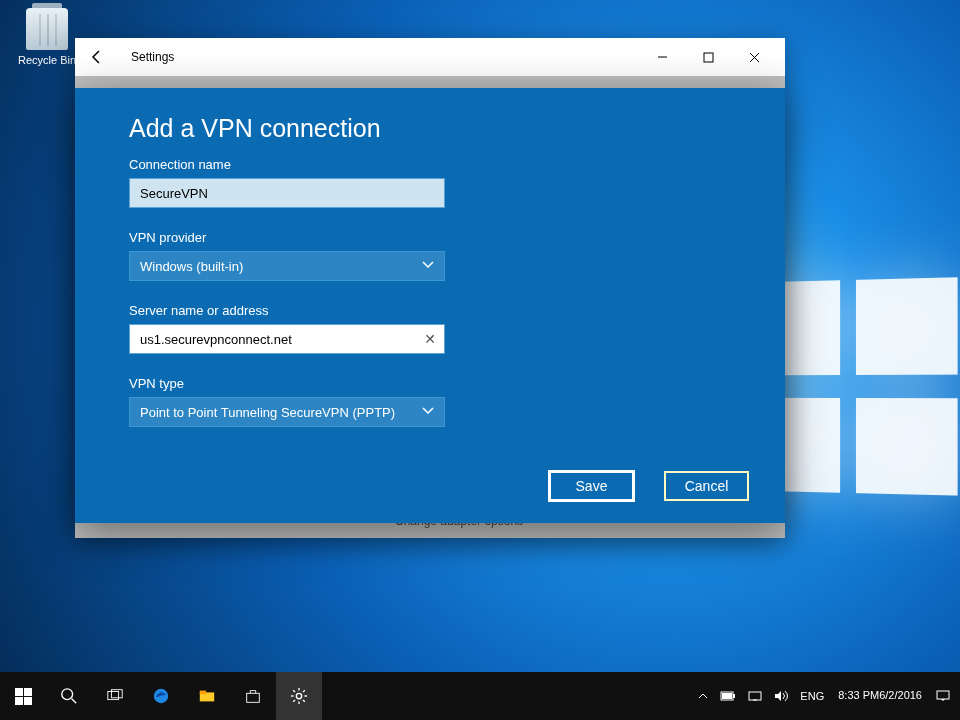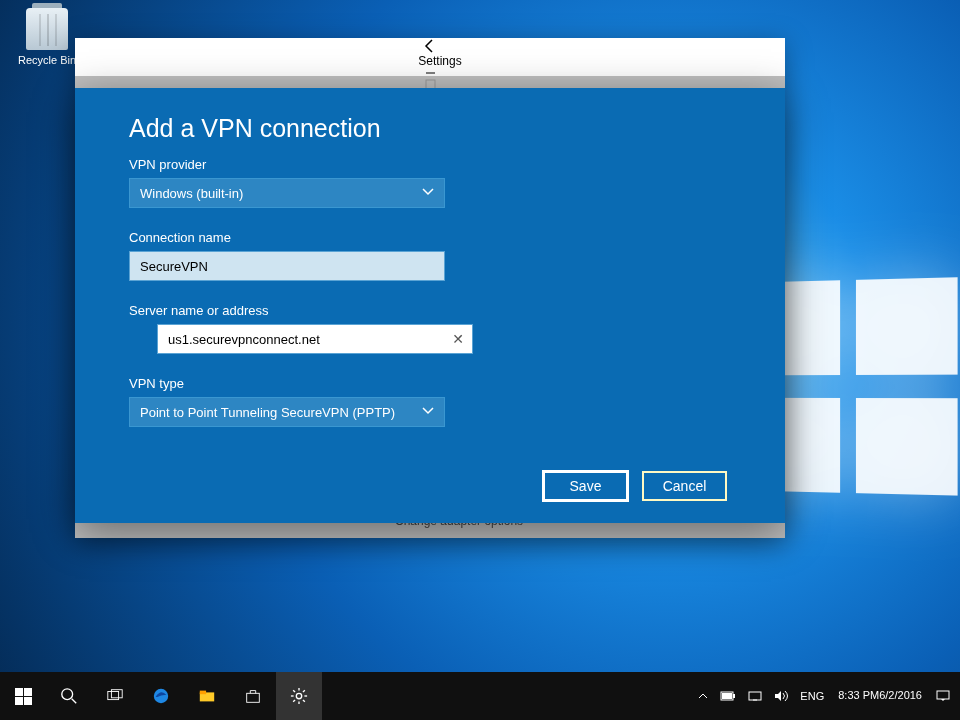--- a/index.html
+++ b/index.html
@@ -12,39 +12,39 @@
   .winlogo-bg { position:absolute; right:0; top:280px; width:220px; height:220px; display:flex; flex-wrap:wrap; gap:16px; padding:0; filter: drop-shadow(0 0 30px rgba(255,255,255,0.4)); transform: perspective(600px) rotateY(-8deg); }
   .winlogo-bg div { width:100px; height:95px; background:rgba(255,255,255,0.9); }
   
   .desktop-icon { position:absolute; top:8px; left:12px; width:70px; text-align:center; color:#fff; font-size:11px; }
   .desktop-icon .binimg { width:42px; height:42px; margin:0 auto 4px; background:linear-gradient(#e8f0f5,#b8c8d4); border-radius:4px 4px 2px 2px; position:relative; }
   .desktop-icon .binimg::before{content:"";position:absolute;top:-5px;left:6px;right:6px;height:5px;background:#9db0bd;border-radius:2px 2px 0 0;}
   .desktop-icon .binimg::after{content:"";position:absolute;top:6px;bottom:4px;left:50%;width:2px;background:rgba(0,0,0,.15);box-shadow:-8px 0 rgba(0,0,0,.12),8px 0 rgba(0,0,0,.12);}
 
   
   .settings-window { position:absolute; left:75px; top:38px; width:710px; height:500px; background:#fff; box-shadow:0 5px 25px rgba(0,0,0,.35); }
-  .settings-titlebar { height:38px; display:flex; align-items:center; padding:0 8px; background:#fff; color:#000;flex-direction:column; }
+  .settings-titlebar { height:38px; display:flex; align-items:center; padding:0 8px; background:#fff; color:#000; }
   .settings-titlebar .back { width:28px; height:28px; display:flex; align-items:center; justify-content:center; font-size:16px; }
   .settings-titlebar .title { margin-left:20px; font-size:12px; }
   .settings-titlebar .spacer{flex:1;}
   .winbtn { width:46px; height:30px; display:flex; align-items:center; justify-content:center; font-size:11px; font-family:Arial; }
   .settings-body-dim { position:absolute; top:38px; left:0; right:0; bottom:0; background:rgba(180,180,180,.85); }
   .settings-body-dim .fake { position:absolute; left:320px; bottom:10px; color:#444; font-size:12px; }
 
   
   .vpn-dialog { position:absolute; left:75px; top:88px; width:710px; height:435px; background:#0a6bb3; color:#fff; box-shadow:0 10px 40px rgba(0,0,0,.45); padding:26px 54px 20px; }
   .vpn-dialog h1 { font-weight:300; font-size:25px; margin-bottom:14px; }
   .field-label { font-size:13px; margin-bottom:6px; display:block; }
   .field-group { margin-bottom:22px; }
   .sel { width:316px; height:30px; background:#2d86c3; border:1px solid #3a97d1; color:#fff; display:flex; align-items:center; padding:0 10px; font-size:13px; position:relative; }
   .sel .chev { position:absolute; right:10px; top:7px; font-size:11px; }
   .txt { width:316px; height:30px; border:1px solid #5aa3d4; padding:0 10px; font-size:13px; display:flex; align-items:center; background:#cfe4f1; color:#000; }
-  .txt.white { background:#fff; position:relative;margin-left:28px; }
+  .txt.white { background:#fff; position:relative; }
   .txt .clr { position:absolute; right:8px; font-size:14px; color:#555; }
-  .dlg-buttons { position:absolute; right:58px; bottom:22px; display:flex; gap:14px; }
+  .dlg-buttons { position:absolute; right:36px; bottom:22px; display:flex; gap:30px; }
   .dlg-btn { width:85px; height:30px; border:2px solid #fef9c3; background:transparent; color:#fff; font-size:14px; display:flex; align-items:center; justify-content:center; }
   .dlg-btn.primary { background:#0a6bb3; border:2px solid #fff; outline:1px solid #fff; }
 
   
   .taskbar { position:absolute; bottom:0; left:0; right:0; height:48px; background:#101010; display:flex; align-items:stretch; color:#fff; }
   .tbtn { width:46px; display:flex; align-items:center; justify-content:center; }
   .tbtn.active { background:#333; }
   .tbtn svg, .tbtn .ico { width:18px; height:18px; }
   .tray { margin-left:auto; display:flex; align-items:center; font-size:11px; padding-right:4px; }
   .tray .ti { padding:0 6px; display:flex; align-items:center; height:100%; }
@@ -97,35 +97,35 @@
     </div>
     <div class="settings-body-dim">
        <span class="fake">Change adapter options</span>
     </div>
   </div>
 
   <div class="vpn-dialog">
     <h1>Add a VPN connection</h1>
 
     <div class="field-group">
+      <span class="field-label">Connection name</span>
+      <div class="txt">
+        <span>SecureVPN</span>
+      </div>
+    </div>
+
+    <div class="field-group">
       <span class="field-label">VPN provider</span>
       <div class="sel">
         <span>Windows (built-in)</span>
         <span class="chev">
           <svg width="12" height="12">
               <path d="M1 3 L6 8 L11 3" stroke="#fff" fill="none" stroke-width="1.5"></path>
             </svg>
         </span>
-      </div>
-    </div>
-
-    <div class="field-group">
-      <span class="field-label">Connection name</span>
-      <div class="txt">
-        <span>SecureVPN</span>
       </div>
     </div>
 
     <div class="field-group">
       <span class="field-label">Server name or address</span>
       <div class="txt white">
         <span>us1.securevpnconnect.net</span>
         <span class="clr">✕</span>
       </div>
     </div>

